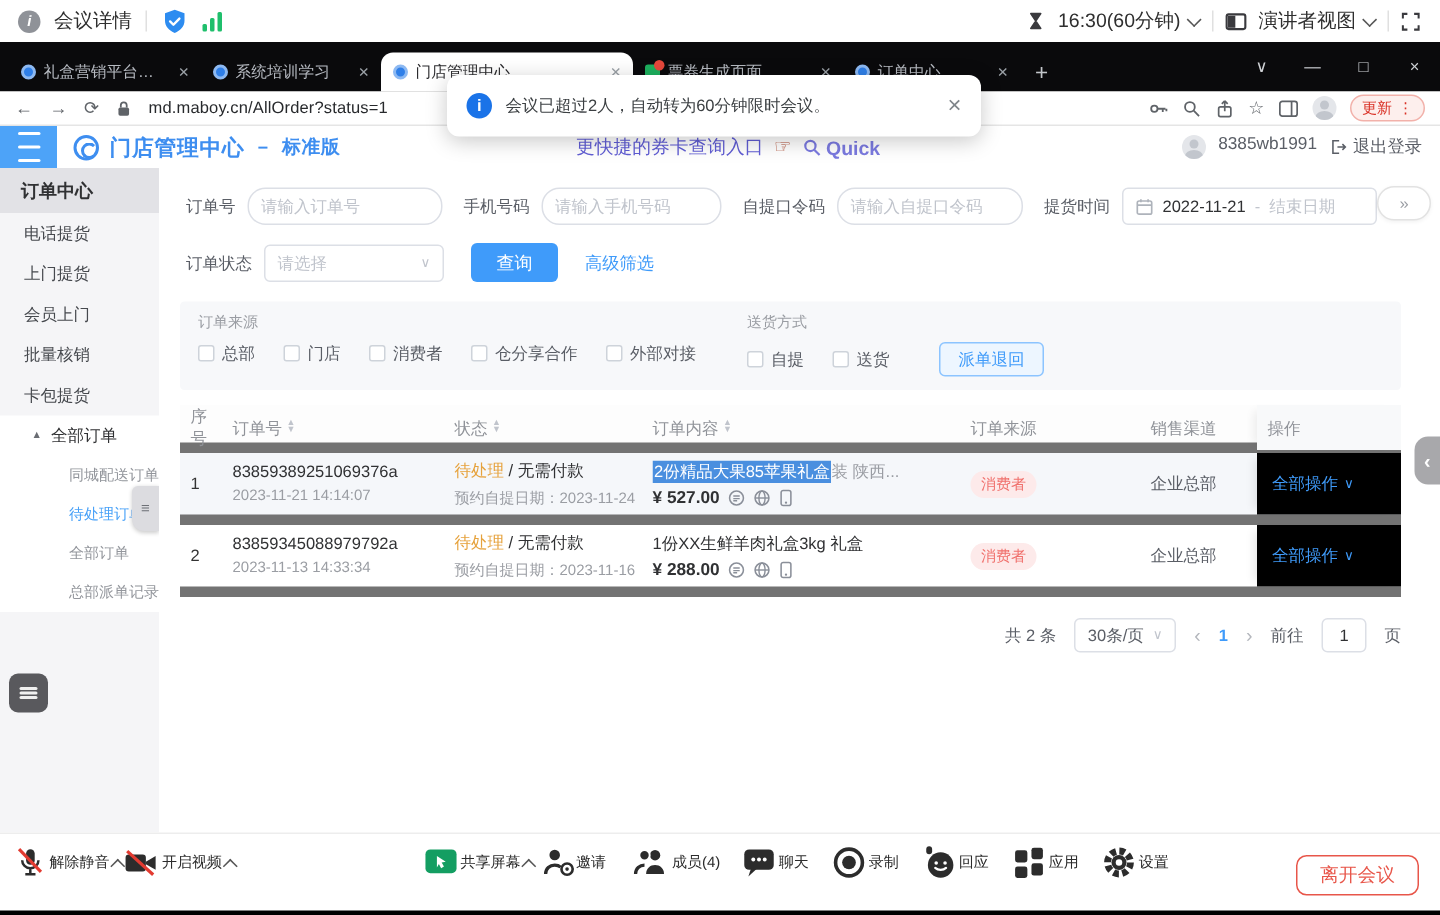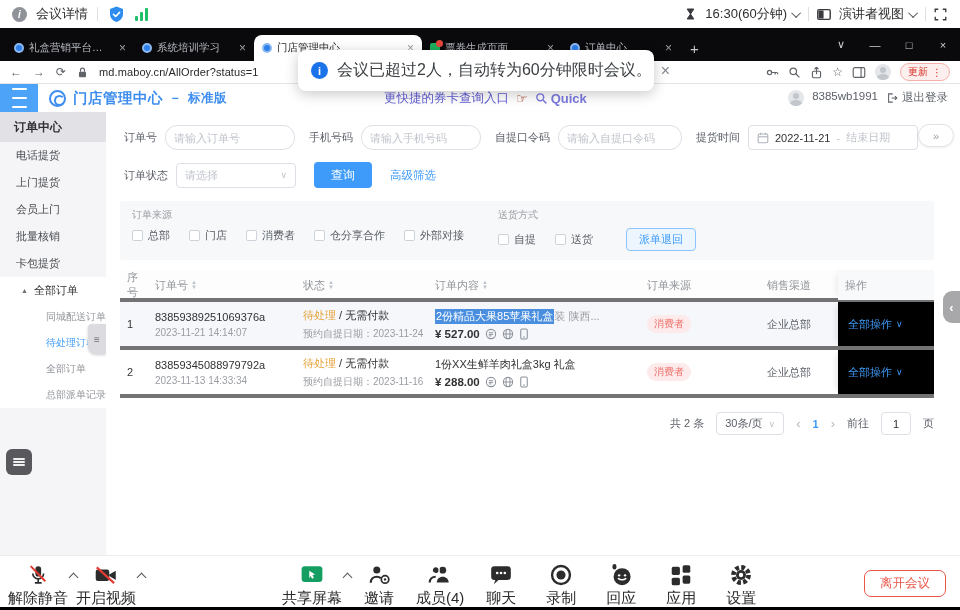--- a/index.html
+++ b/index.html
@@ -33,21 +33,21 @@
   
   .baddr { position:absolute; top:61px; left:0; right:0; height:23px; background:#fff; border-bottom:1px solid #e5e5e5; display:flex; align-items:center; gap:11px; padding:0 10px; color:#5f6368; }
   .navg { font-size:12px; color:#5f6368; }
   .url { font-size:11px; color:#27292c; letter-spacing:.1px; }
   .addr-right { margin-left:auto; display:flex; align-items:center; gap:9px; }
   .upd-pill { border:1px solid #f2b1aa; background:#fdefed; color:#d93025; border-radius:9px; padding:1px 7px; font-size:10px; display:flex; gap:4px; align-items:center; }
 
   
   .toast { position:absolute; left:298px; top:50px; width:356px; height:41px; background:#fff; border-radius:8px; box-shadow:0 3px 14px rgba(0,0,0,.22); display:flex; align-items:center; gap:9px; padding:0 13px; z-index:60; }
   .toast-i { width:17px; height:17px; border-radius:50%; background:#1a73e8; color:#fff; font-size:11px; font-weight:bold; display:grid; place-items:center; flex:none; }
-  .toast-t { font-size:16px; color:#3c4043; white-space:nowrap; }
+  .toast-t { font-size:11px; color:#3c4043; white-space:nowrap; }
   .toast-x { margin-left:auto; color:#80868b; font-size:16px; }
 
   
   .apph { position:absolute; top:84px; left:0; right:0; height:28px; background:#fff; display:flex; align-items:center; }
   .burger { width:38px; height:28px; background:#4da3f8; display:grid; place-items:center; flex:none; }
   .burger span { display:block; width:15px; height:2px; background:#fff; margin:1.5px 0; border-radius:1px; }
   .applogo { width:17px; height:17px; border-radius:50%; border:2px solid #3e8ef0; margin-left:11px; position:relative; flex:none; }
   .applogo::after { content:""; position:absolute; left:3px; top:3px; width:7px; height:7px; border-radius:50%; border:2px solid #3e8ef0; border-right-color:transparent; }
   .apptitle { color:#3e8ef0; font-weight:bold; font-size:14.5px; margin-left:7px; letter-spacing:.5px; }
   .apped { color:#3e8ef0; font-weight:bold; font-size:12.5px; margin-left:6px; letter-spacing:.5px; }
@@ -89,21 +89,21 @@
   .expand-pill { position:absolute; right:6px; top:12px; width:36px; height:23px; border:1px solid #e2e2e2; border-radius:12px; background:#fff; display:grid; place-items:center; color:#9a9da3; font-size:11px; box-shadow:0 1px 3px rgba(0,0,0,.06); }
 
   .filterbox { margin:13px 0 0 14px; width:814px; background:#f7f8fa; border-radius:3px; padding:7px 12px 9px 12px; display:flex; gap:34px; }
   .flabel { font-size:10px; color:#9a9da3; margin-bottom:6px; }
   .ckrow { display:flex; align-items:center; gap:19px; }
   .ckitem { display:flex; align-items:center; gap:5px; font-size:11px; color:#5a5e66; }
   .ckbox { width:11px; height:11px; border:1px solid #ced3da; border-radius:2px; background:#fff; flex:none; }
   .btn-return { height:23px; border:1px solid #8cc4ff; background:#edf6ff; color:#3f9bfa; border-radius:4px; padding:0 12px; font-size:11px; margin-left:14px; }
 
   .tablewrap { margin:10px 0 0 14px; width:814px; font-size:11px; }
-  .trow { display:grid; grid-template-columns:28px 148px 132px 212px 120px 78px 96px; border-bottom:4px solid #737373; align-items:center; }
+  .trow { display:grid; grid-template-columns:28px 148px 132px 212px 120px 78px 96px; border-bottom:7px solid #737373; align-items:center; }
   .thead { height:32px; color:#909399; background:#fdfdfd; }
   .tc { padding-left:7px; display:flex; align-items:center; gap:3px; }
   .sorters { display:flex; flex-direction:column; line-height:5px; font-size:6px; color:#c0c4cc; }
   .trow.r1 { background:#f5f7fa; }
   .trow.body { height:48px; }
   .cell2 { display:flex; flex-direction:column; gap:4px; justify-content:center; padding-left:7px; }
   .t-main { color:#303133; font-size:11px; }
   .t-sub { color:#9a9da3; font-size:10px; }
   .status-or { color:#e6a23c; }
   .prodline { display:flex; align-items:center; white-space:nowrap; overflow:hidden; }
@@ -125,21 +125,21 @@
   .pgoto { width:30px; height:23px; border:1px solid #dcdfe6; border-radius:4px; text-align:center; font-size:11px; color:#303133; }
 
   .right-chev { position:absolute; right:0; top:291px; width:17px; height:32px; background:#a8a8ab; border-radius:9px 0 0 9px; display:grid; place-items:center; color:#fff; font-size:13px; font-weight:bold; z-index:8; }
   .float-tool { position:absolute; left:6px; top:449px; width:26px; height:26px; background:#59595d; border-radius:6px; display:grid; place-items:center; z-index:8; }
   .float-tool span { display:block; width:12px; height:1.6px; background:#efefef; margin:1.4px 0; border-radius:1px; }
 
   
   .mtool { position:absolute; top:555px; left:0; right:0; height:52px; background:#fff; border-top:1px solid #ededed; }
   .tb-left { position:absolute; left:8px; top:6px; display:flex; gap:8px; }
   .tb-center { position:absolute; left:282px; top:6px; display:flex; gap:14px; }
-  .tbtn { display:flex; flex-direction:column; align-items:center; gap:1px; font-size:15px; color:#2c2c2c; min-width:46px; position:relative; }
+  .tbtn { display:flex; flex-direction:row; align-items:center; gap:1px; font-size:10px; color:#2c2c2c; min-width:46px; position:relative; }
   .tbtn .ic { height:26px; display:flex; align-items:center; }
   .upchev { position:absolute; right:-9px; top:12px; width:7px; height:7px; border-left:1.6px solid #555; border-top:1.6px solid #555; transform:rotate(45deg); }
   .leave { position:absolute; right:14px; top:14px; height:27px; padding:0 15px; border:1.5px solid #e8564a; color:#e8564a; border-radius:7px; background:#fff; font-size:12.5px; display:grid; place-items:center; }
   .screen-edge { position:absolute; bottom:0; left:0; right:0; height:3px; background:#000; }
 </style>
 </head>
 <body>
 
 <div class="mtop">
   <div class="mtop-left">

